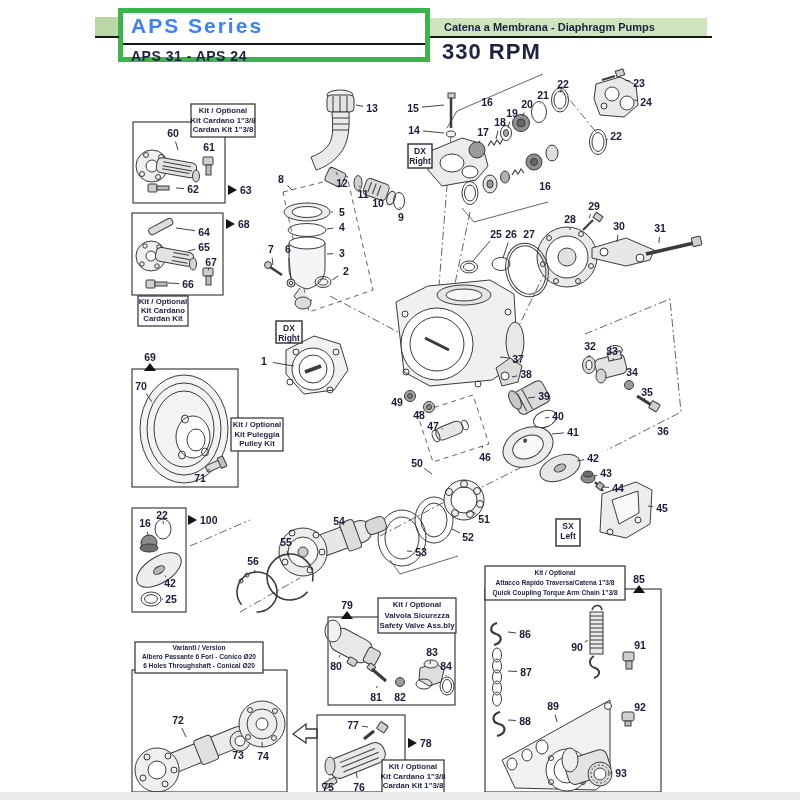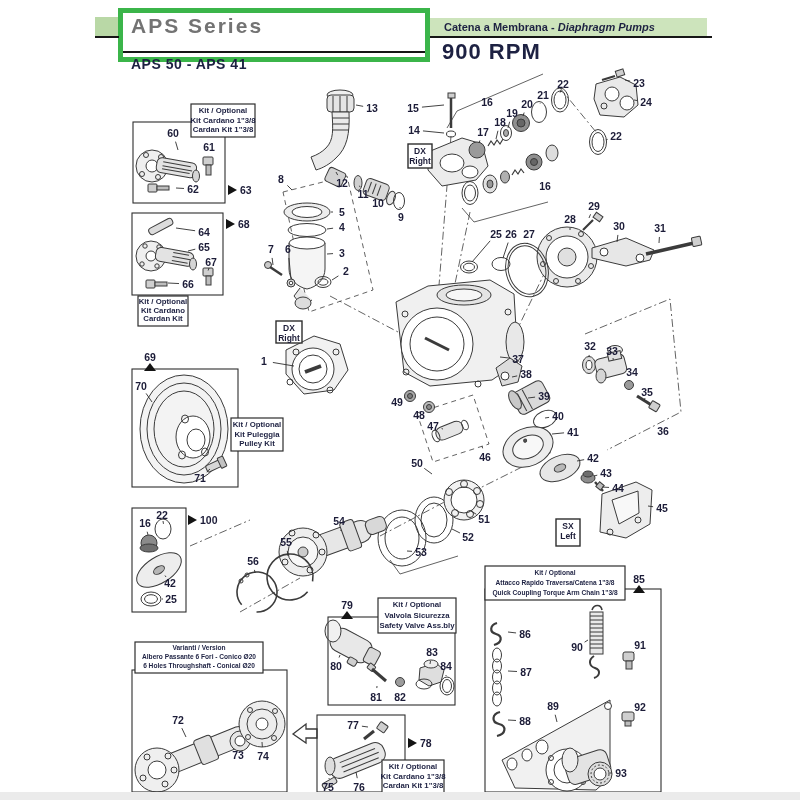--- a/index.html
+++ b/index.html
@@ -2,27 +2,27 @@
 <html><head>
 <meta charset="utf-8">
 <style>
   html,body{margin:0;padding:0;background:#fff;font-family:"Liberation Sans",sans-serif;}
   .page{position:relative;width:800px;height:800px;background:#fff;overflow:hidden;}
   
   .hdr-sq{position:absolute;left:95px;top:17px;width:26px;height:21px;background:#b9d8a6;z-index:1;}
   .hdr-stub{position:absolute;left:95px;top:36px;width:24px;height:2px;background:#161616;z-index:3;}
   .hdr-box{position:absolute;left:118px;top:8px;width:312px;height:54px;border:5px solid #3bb54a;
            background:#fff;box-sizing:border-box;z-index:2;}
-  .hdr-title{font-size:21px;font-weight:bold;letter-spacing:2px;color:#737373;
-             padding:1px 8px 14px 8px;border-bottom:2px solid #161616;line-height:23px;}
+  .hdr-title{font-size:21px;font-weight:bold;letter-spacing:2px;color:#3b82f6;
+             padding:1px 8px 6px 8px;border-bottom:2px solid #161616;line-height:23px;}
   .hdr-models{font-size:14px;font-weight:bold;color:#1d2142;padding:3px 8px 0 8px;letter-spacing:.5px;}
   .hdr-band{position:absolute;left:430px;top:18px;width:277px;height:19px;background:#cde4bc;
             color:#1d2142;font-size:11px;font-weight:bold;line-height:19px;padding-left:14px;
             box-sizing:border-box;z-index:1;}
-  .hdr-band .it{font-style:italic;margin-top:24px;}
+  .hdr-band .it{margin-top:24px;}
   .hdr-line{position:absolute;left:430px;top:36px;width:282px;height:2px;background:#161616;z-index:1;}
   .hdr-rpm{position:absolute;left:442px;top:39px;font-size:22px;font-weight:bold;color:#1d2142;
            letter-spacing:1px;z-index:1;}
   .footer-band{position:absolute;left:0;top:792px;width:800px;height:8px;background:#ebebeb;}
   
   svg.art{position:absolute;left:0;top:0;z-index:0;}
   .pn{font:bold 10.5px "Liberation Sans",sans-serif;fill:#1c1c38;text-anchor:middle;}
   .pn.st{text-anchor:start;}
   .lead{stroke:#2e2e2e;stroke-width:.9;}
   .pbox{fill:none;stroke:#2e2e2e;stroke-width:1.1;}
@@ -37,25 +37,25 @@
 </style>
 </head>
 <body>
 
 <div class="page">
 
   <div class="hdr-sq"></div>
   <div class="hdr-stub"></div>
   <div class="hdr-box">
     <div class="hdr-title">APS Series</div>
-    <div class="hdr-models">APS 50 - APS 41</div>
+    <div class="hdr-models">APS 31 - APS 24</div>
   </div>
   <div class="hdr-band"><span>Catena a Membrana - </span><span class="it">Diaphragm Pumps</span></div>
   <div class="hdr-line"></div>
-  <div class="hdr-rpm">900 RPM</div>
+  <div class="hdr-rpm">330 RPM</div>
 
   <svg class="art" width="800" height="800" viewBox="0 0 800 800">
     <g id="art" stroke="#3b3b3b" stroke-width="1" fill="none">
 
       <path class="dd" d="M330 296 L398 332"></path>
         <path class="dd" d="M451 136 L438 298"></path>
       <path class="dd" d="M546 270 L516 332"></path>
         <path class="dd" d="M470 212 L452 298"></path>
       <path class="dd" d="M240 612 L300 578"></path>
         <path class="dd" d="M380 536 L452 498"></path>

